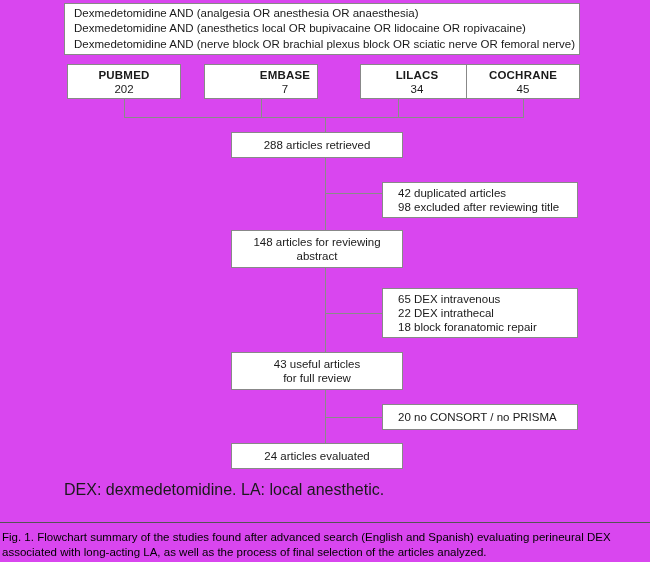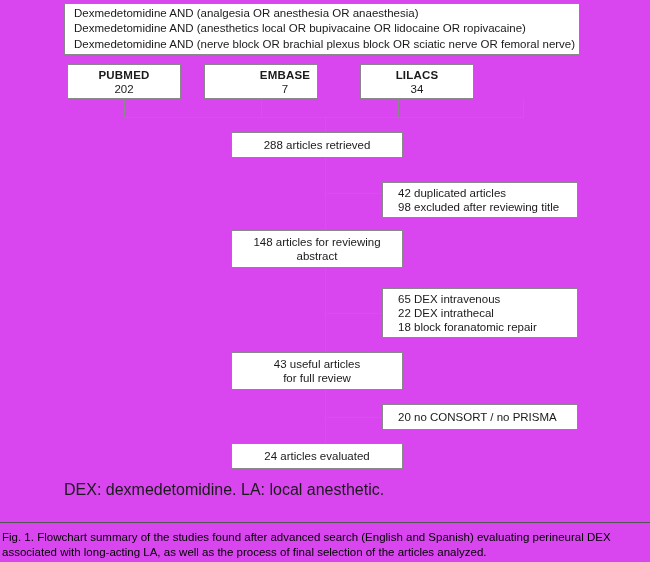--- a/index.html
+++ b/index.html
@@ -142,20 +142,24 @@
     <span class="line db-count">202</span>
   </div>
   <div class="box center db-box" id="db-1">
     <span class="line db-name">EMBASE</span>
     <span class="line db-count">7</span>
   </div>
   <div class="box center db-box" id="db-2">
     <span class="line db-name">LILACS</span>
     <span class="line db-count">34</span>
   </div>
+  <div class="box center db-box" id="db-3">
+    <span class="line db-name">COCHRANE</span>
+    <span class="line db-count">45</span>
+  </div>
 
   <div class="conn vline" style="left:124px; top:99px;  height:19px;"></div>
   <div class="conn vline" style="left:261px; top:99px;  height:19px;"></div>
   <div class="conn vline" style="left:398px; top:99px;  height:19px;"></div>
   <div class="conn vline" style="left:523px; top:99px;  height:19px;"></div>
 
   <div class="conn hline" style="left:124px; top:117px; width:400px;"></div>
 
   <div class="conn vline" style="left:325px; top:117px; height:16px;"></div>
 

